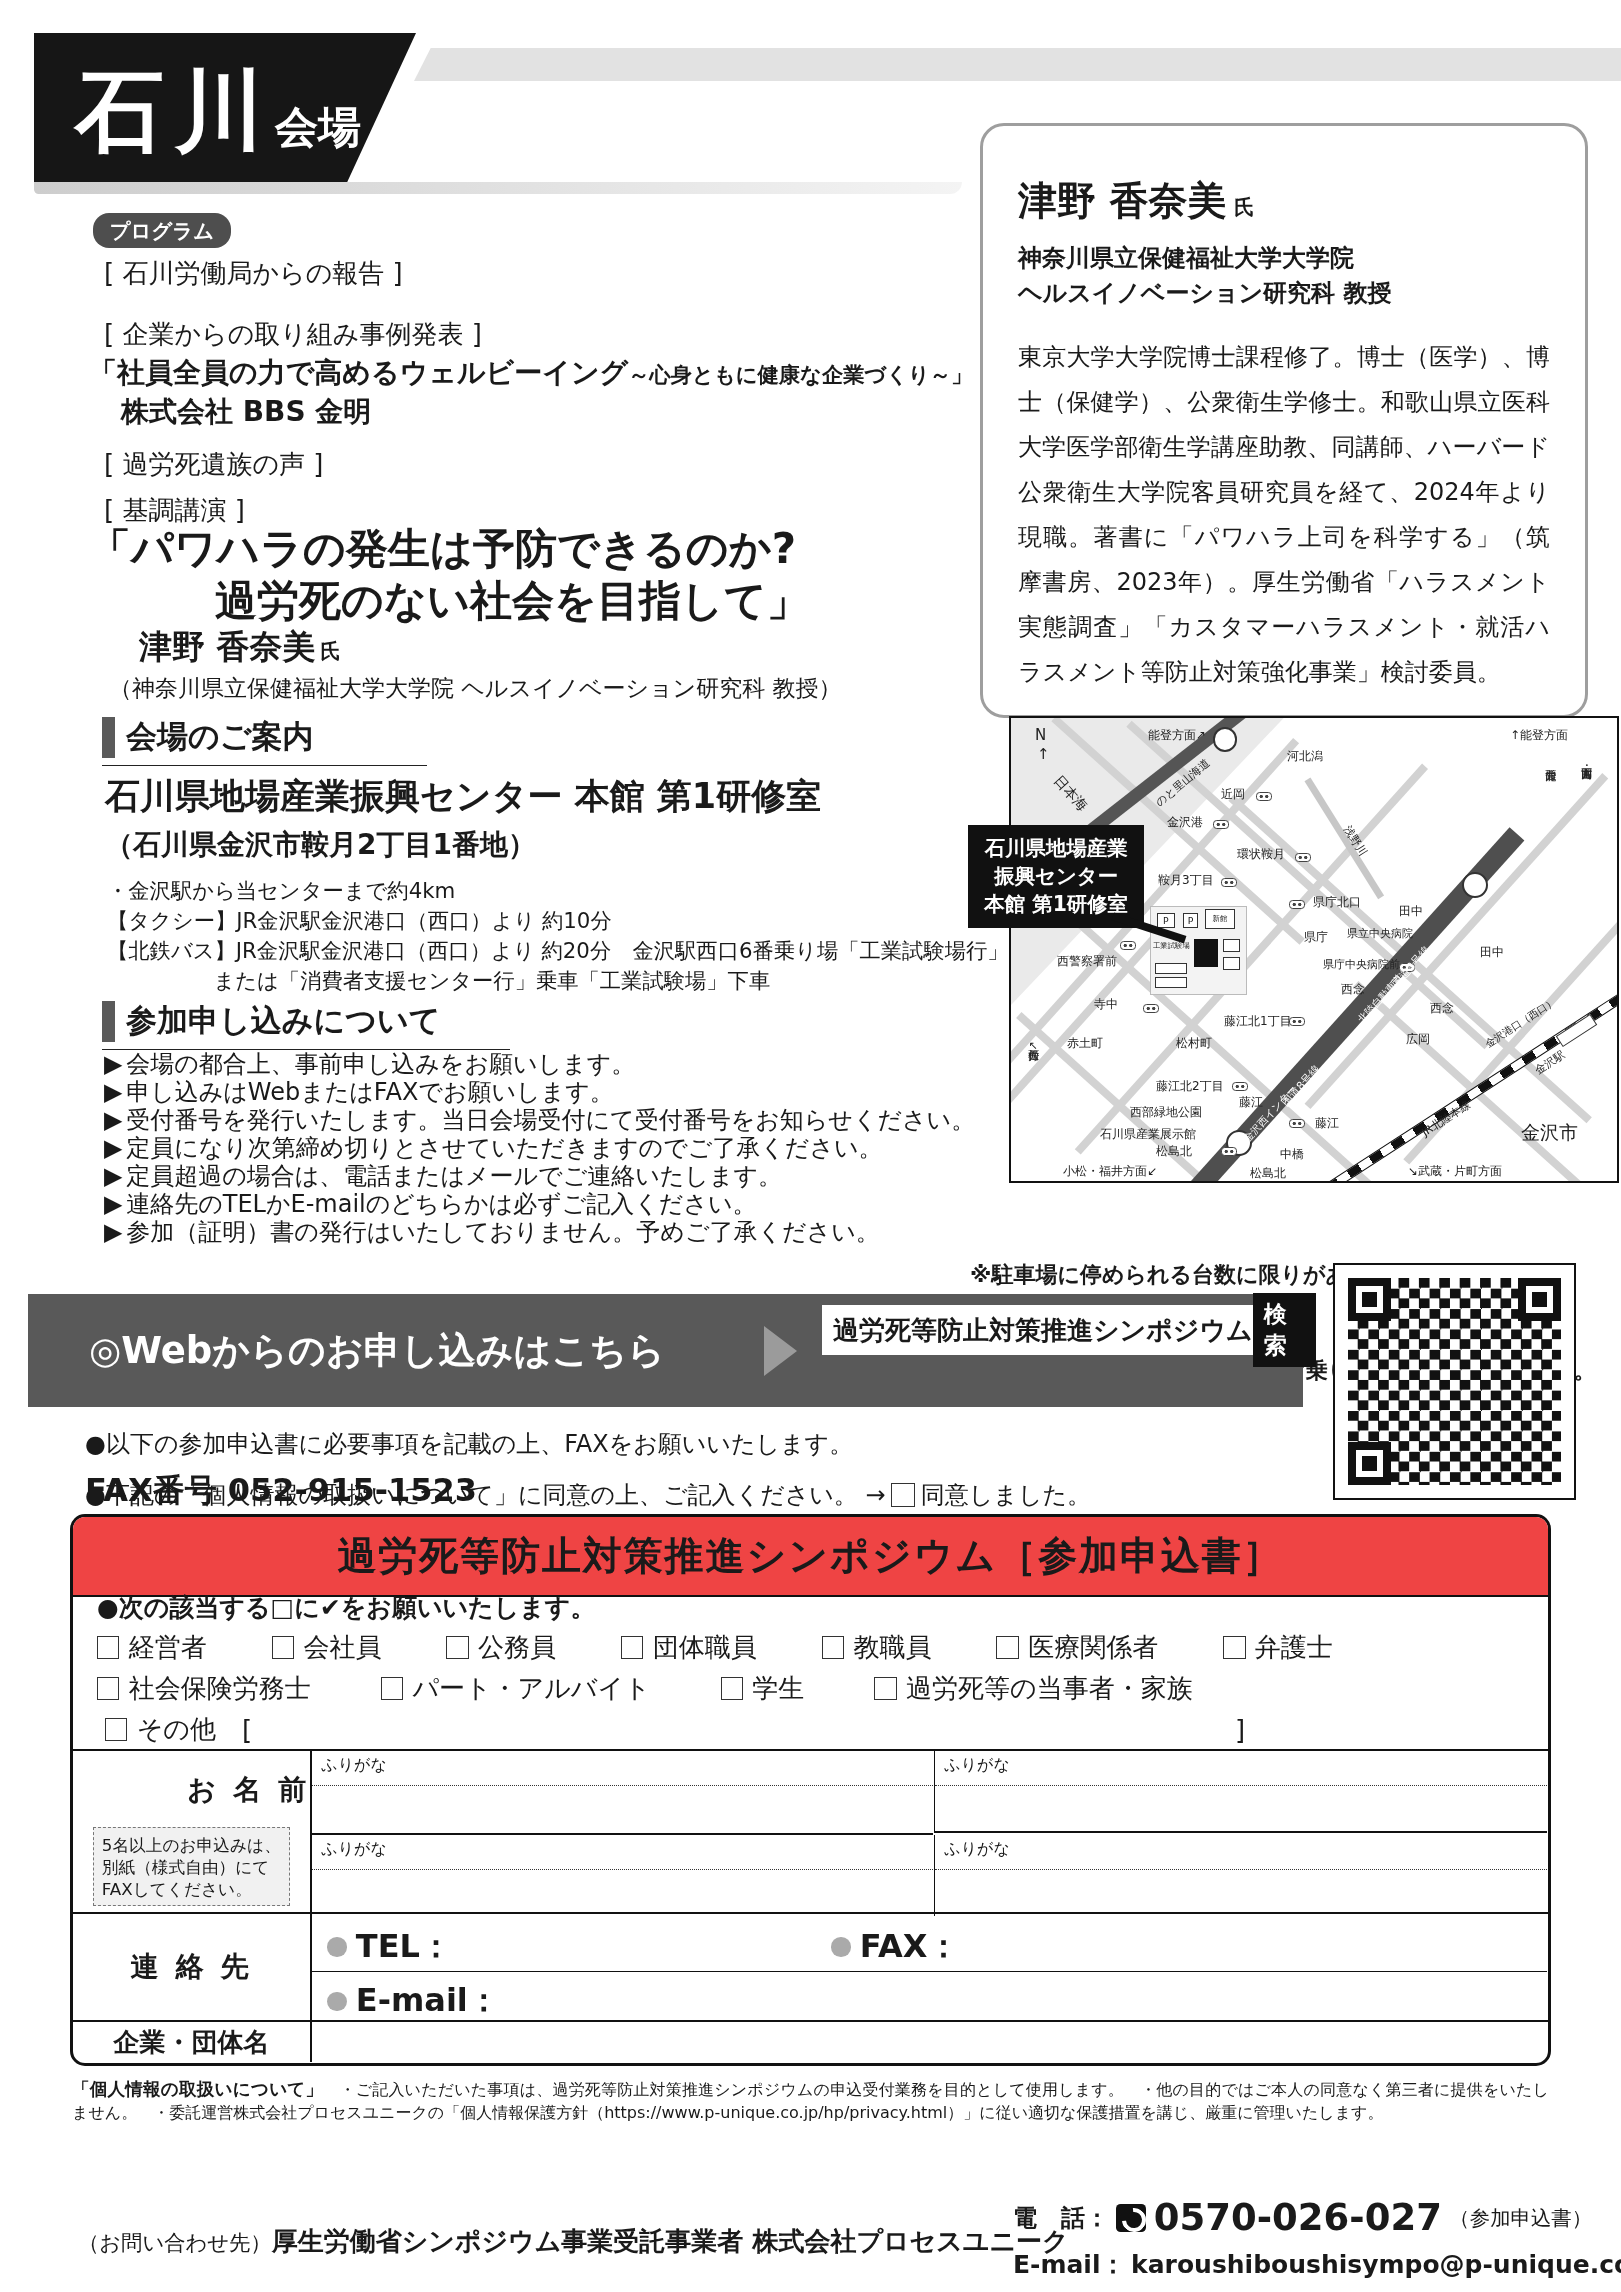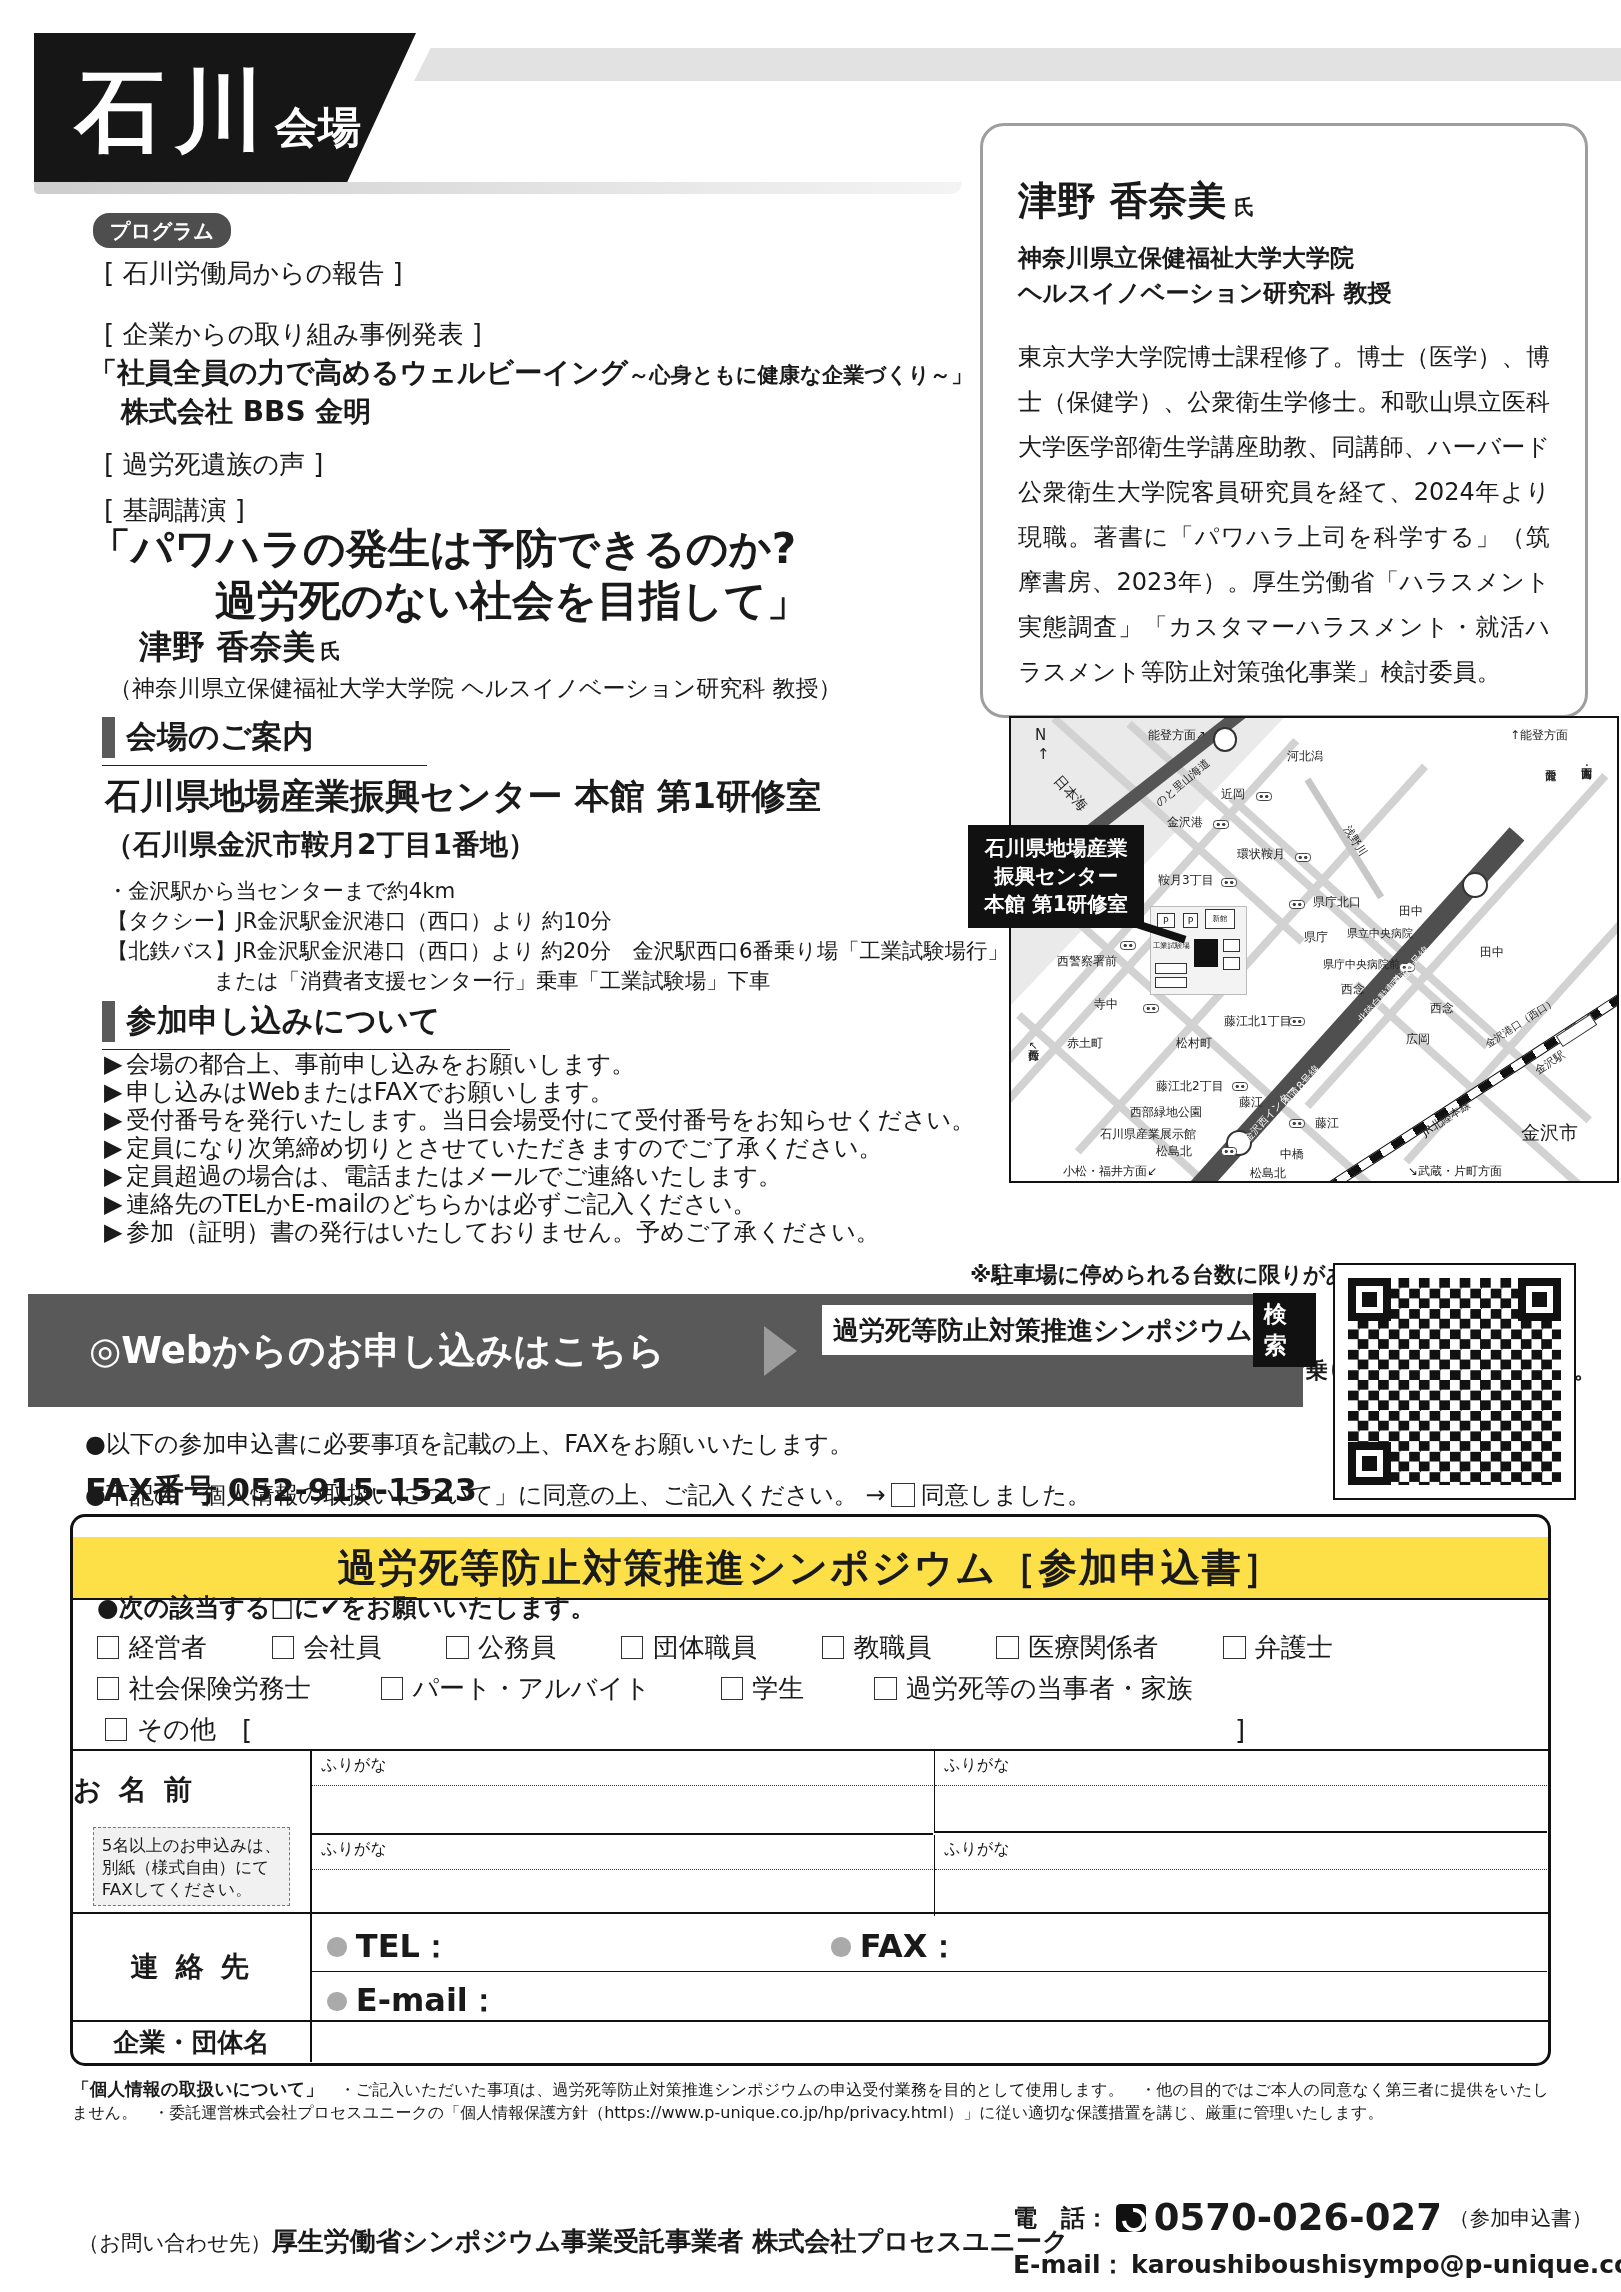--- a/index.html
+++ b/index.html
@@ -84,32 +84,32 @@
   .finder::after{content:"";position:absolute;left:5.6px;top:5.6px;width:15px;height:15px;background:#111;}
 
   .faxline{display:flex;align-items:baseline;gap:9.3px;font-size:24px;}
   .faxnum{font-size:32px;font-weight:900;}
   .agreebox{width:22px;height:22px;border:1.9px solid #333;display:inline-block;
             vertical-align:-3.7px;margin:0 5.6px;}
 
   
   .form{left:70px;top:1514px;width:1481px;height:552px;border:3.7px solid #111;border-radius:15px;
         box-sizing:border-box;background:#fff;overflow:hidden;}
-  .ftitle{position:absolute;left:0;top:0;width:100%;height:63px;background:#fde047;
+  .ftitle{position:absolute;left:0;top:0;width:100%;height:80px;background:#ef4444;
           border-bottom:2.8px solid #111;display:flex;align-items:center;justify-content:center;
-          font-size:39px;font-weight:900;letter-spacing:1.9px;box-sizing:border-box;margin-top:20px;}
+          font-size:39px;font-weight:900;letter-spacing:1.9px;box-sizing:border-box;}
   .cbsec{position:absolute;left:0;top:63px;width:100%;height:169px;box-sizing:border-box;padding:11px 24px;}
   .instr{font-size:25px;font-weight:600;}
   .optrow{position:absolute;left:24px;display:flex;}
   .opt{display:flex;align-items:center;font-size:26px;white-space:nowrap;}
   .cb{width:20.4px;height:20.4px;border:1.9px solid #333;margin-right:9.3px;display:inline-block;}
   .row{position:absolute;left:0;width:100%;box-sizing:border-box;}
   .lblcell{position:absolute;left:0;top:0;height:100%;width:239px;border-right:2.8px solid #111;
            box-sizing:border-box;}
-  .lbltxt{font-size:28px;font-weight:bold;text-align:left;letter-spacing:3.7px;}
+  .lbltxt{font-size:28px;font-weight:bold;text-align:right;letter-spacing:3.7px;}
   .fnote{position:absolute;left:20.4px;width:197px;background:#f1f1f1;border:1.9px dashed #777;
          padding:5.6px 7.4px;font-size:16.7px;line-height:22px;box-sizing:border-box;}
   .furi{position:absolute;left:0;top:0;width:100%;height:35px;border-bottom:1.9px dotted #333;
         box-sizing:border-box;font-size:16px;padding:3.7px 0 0 9.3px;}
   .contact-item{display:flex;align-items:center;gap:9.3px;font-size:32px;font-weight:bold;}
   .gdot{width:19.5px;height:19.5px;border-radius:50%;background:#aaa;display:inline-block;}
 
   .privacy{font-size:16px;line-height:23px;text-align:justify;}
   .privacy .pt{font-size:17.6px;font-weight:bold;}
 

